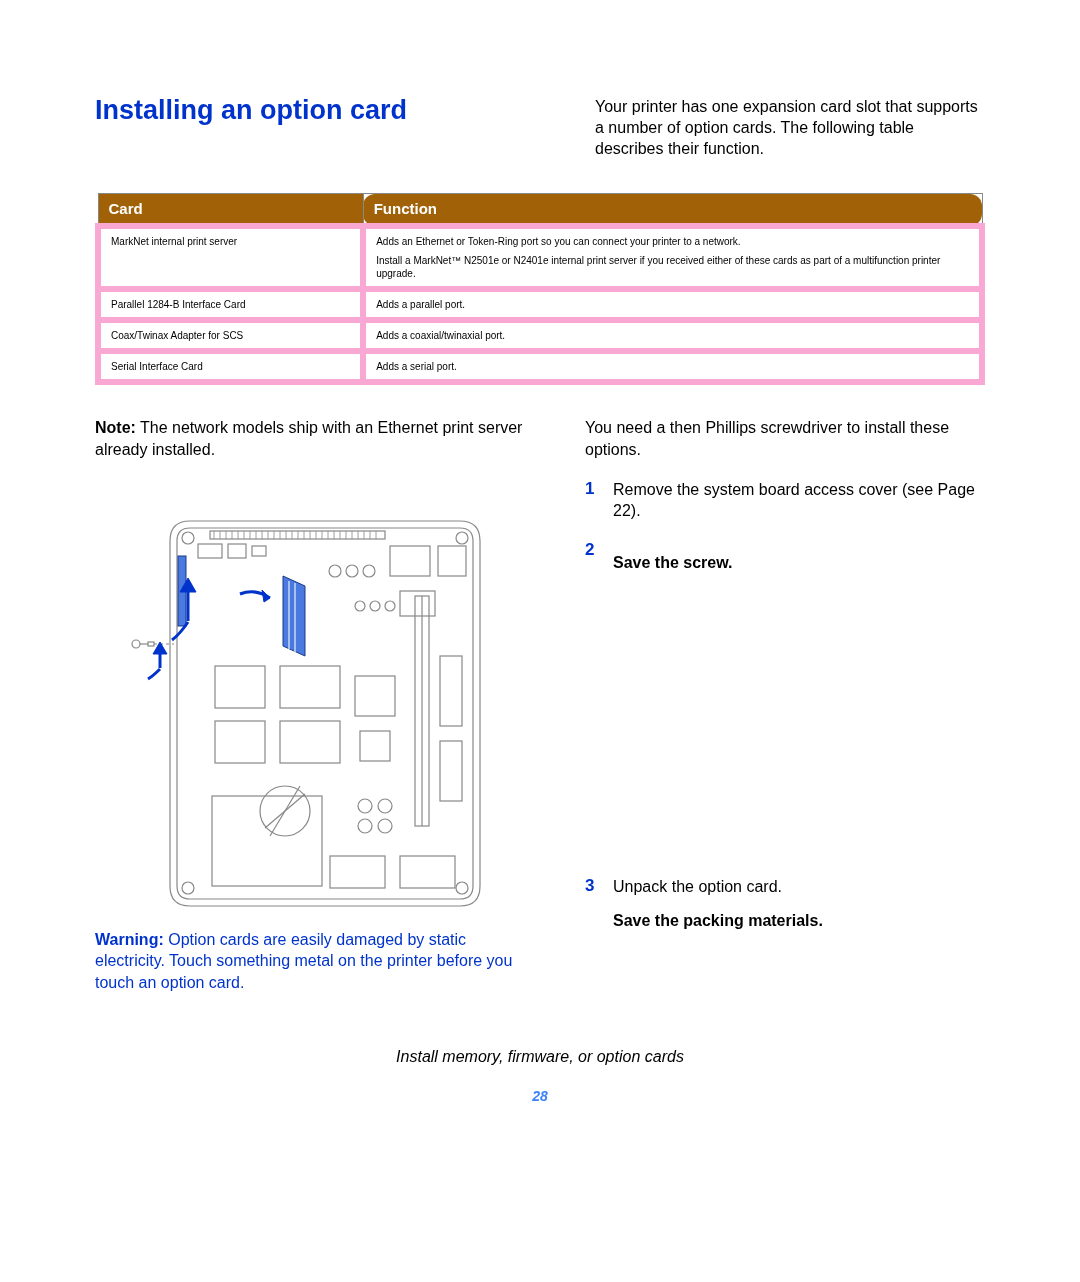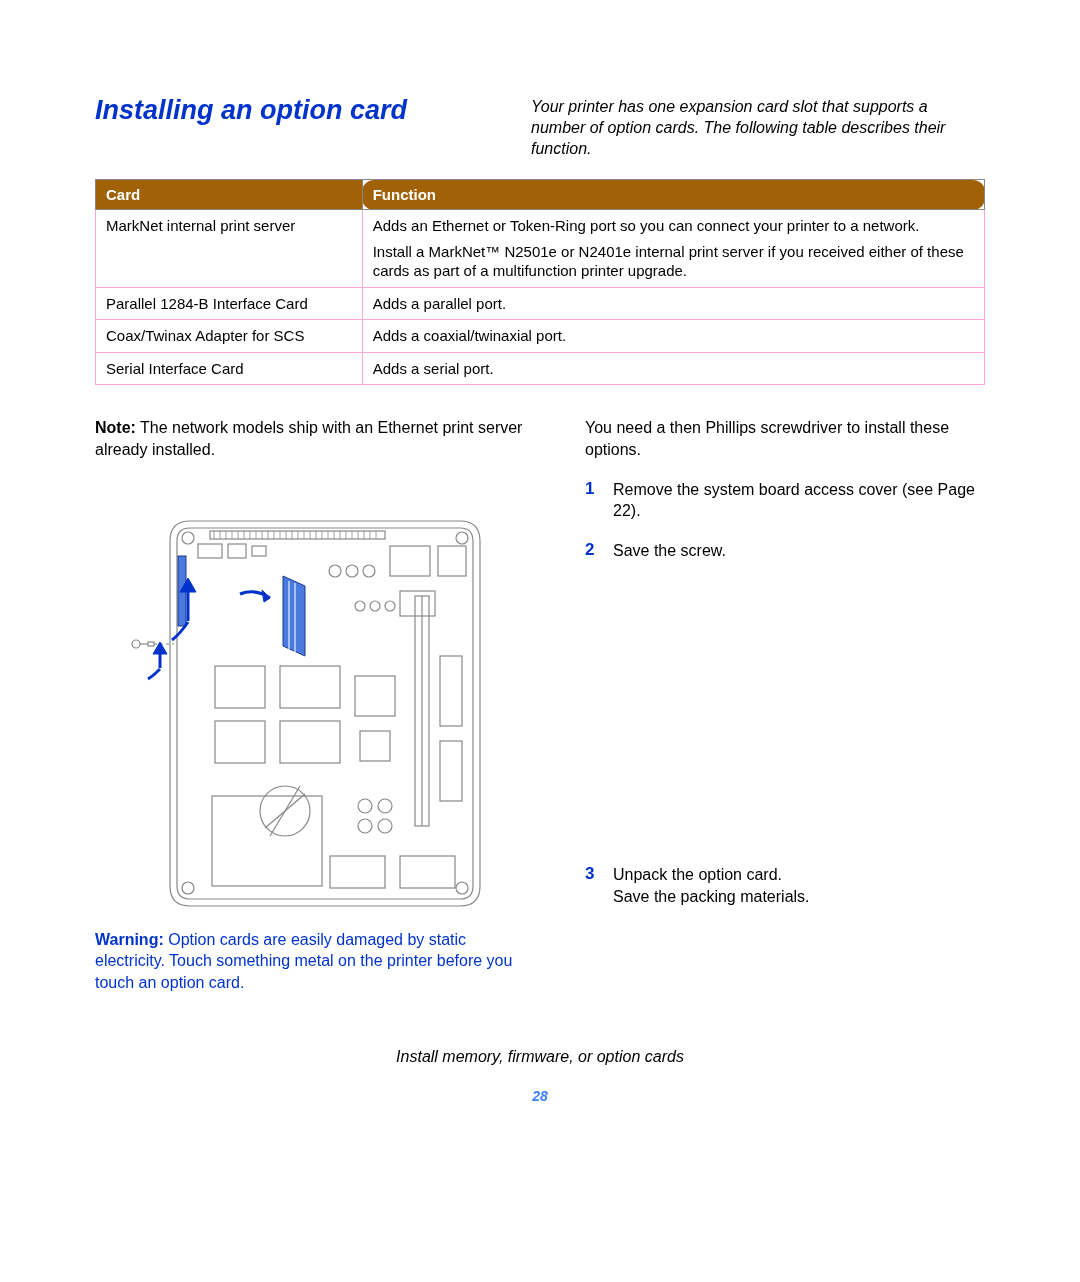--- a/index.html
+++ b/index.html
@@ -8,23 +8,22 @@
       background: #fff;
       width: 1080px;
       margin: 0 auto;
       padding: 95px 95px 40px 95px;
       font-size: 16px;
       color: #000;
     }
     .header-row {
       display: flex;
       align-items: flex-start;
-      gap: 36px;
-      margin-bottom: 20px;
-      font-style: italic;
+      gap: 100px;
+      margin-bottom: 34px;
     }
     .heading {
       color: #0033cc;
       font-size: 27px;
       font-weight: bold;
       flex: 0 0 auto;
       width: 400px;
     }
     .intro-text {
       font-size: 16px;
@@ -40,23 +39,23 @@
     table.card-table th {
       background: #a16207;
       color: #fff;
       text-align: left;
       padding: 6px 10px;
       font-size: 15px;
       font-weight: bold;
       border: 1px solid #888;
     }
     table.card-table td {
-      border: 1px solid #f9a8d4;
+      border: 6px solid #f9a8d4;
       padding: 6px 10px;
-      font-size: 15px;
+      font-size: 10px;
       vertical-align: top;
       line-height: 1.3;
     }
     .col-card { width: 30%; }
     .col-func { width: 70%; border-radius: 12px; }
     .func-para { margin-bottom: 6px; }
     .func-para:last-child { margin-bottom: 0; }
     .two-col {
       display: flex;
       gap: 60px;
@@ -73,21 +72,21 @@
     }
     .right-intro { font-size: 16px; line-height: 1.35; margin-bottom: 18px; }
     .step { display: flex; gap: 10px; margin-bottom: 18px; }
     .step-num {
       color: #0033cc;
       font-weight: bold;
       font-size: 17px;
       flex: 0 0 18px;
     }
     .step-body { font-size: 16px; line-height: 1.35; }
-    .step-body .sub { margin-top: 0; }
+    .step-body .sub { margin-top: 12px; font-weight: bold; }
     .footer {
       text-align: center;
       margin-top: 55px;
     }
     .footer-title {
       font-style: italic;
       font-size: 16px;
       margin-bottom: 22px;
     }
     .footer-page {

